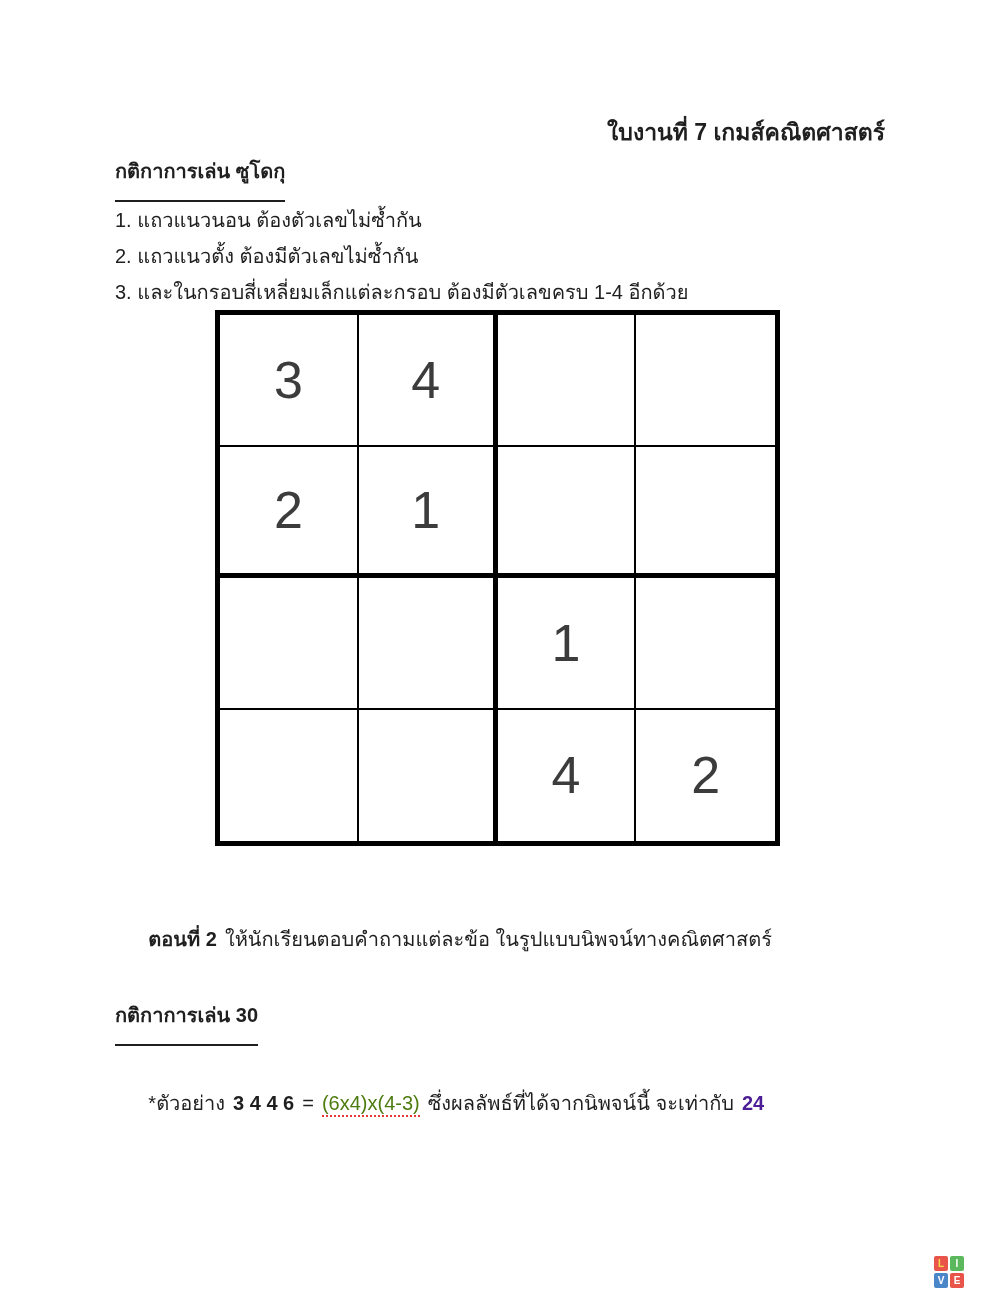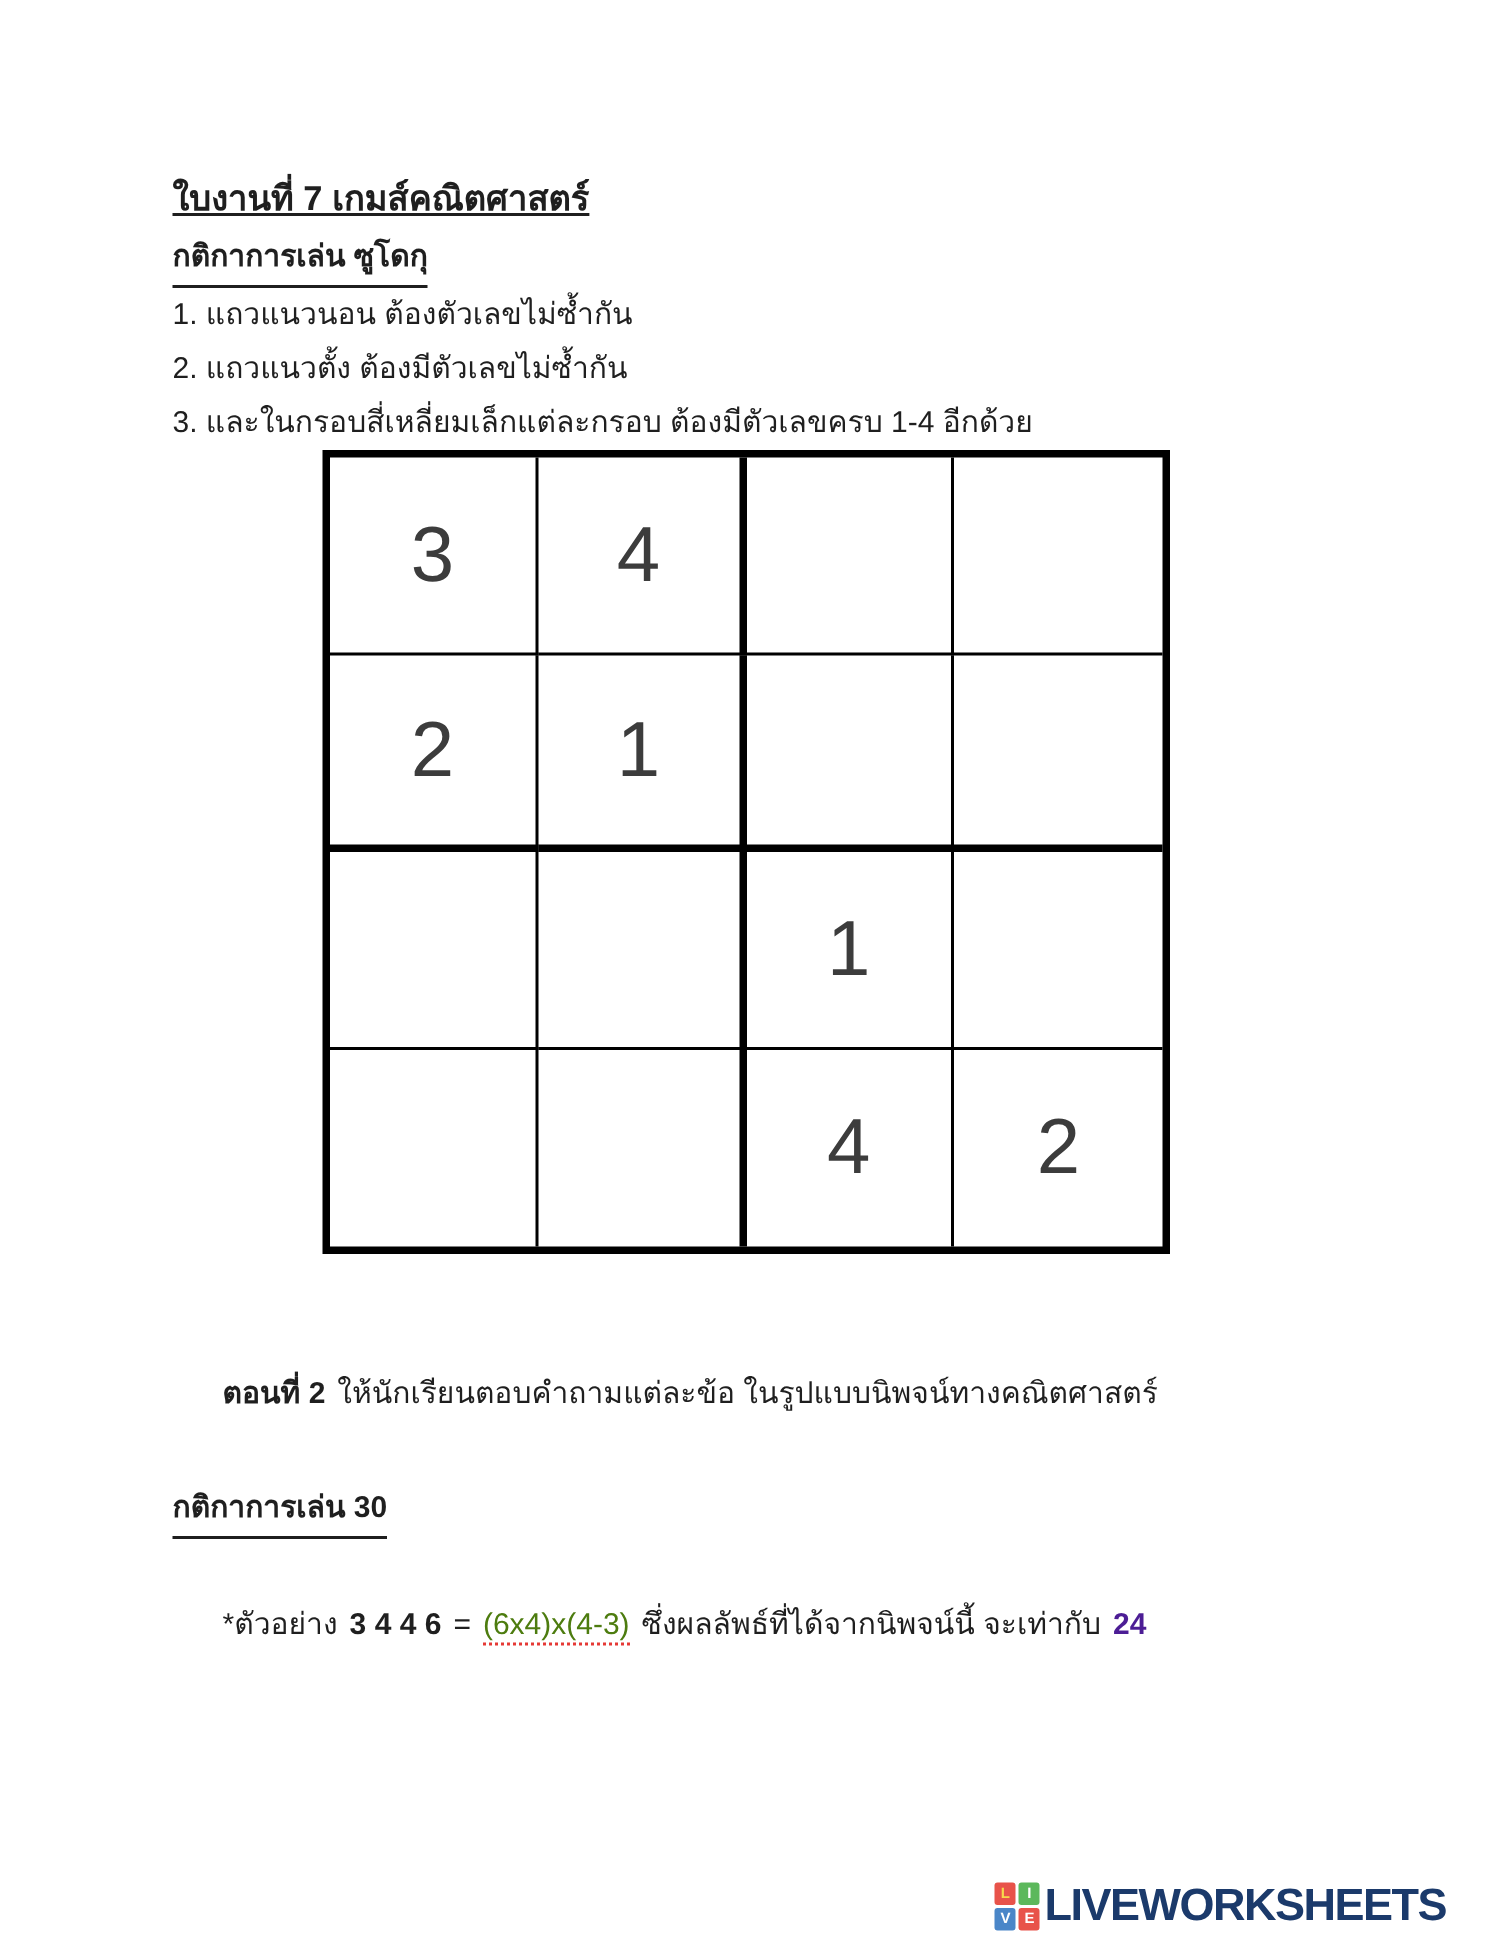--- a/index.html
+++ b/index.html
@@ -9,38 +9,37 @@
     font-family: "Liberation Sans", "DejaVu Sans", sans-serif;
     color: #1f1f1f;
     position: relative;
     overflow: hidden;
   }
   .page { position: absolute; inset: 0; padding: 0 115px; }
 
   .title {
     margin-top: 112px;
     line-height: 40px;
-    text-align: left;
+    text-align: right;
     font-size: 23px;
     font-weight: bold;
-    text-decoration: underline;
   }
 
   .line { font-size: 20px; line-height: 38px; white-space: pre-wrap; }
   .line-sm { line-height: 36px; }
   .bold { font-weight: bold; margin-top: 42px; }
 
   .section-label { font-weight: bold; margin-right: 8px; }
   .rules-heading {
     font-size: 20px; line-height: 38px; font-weight: bold;
   }
   .rules-heading .u {
     display: inline-block;
     border-bottom: 2px solid #1f1f1f;
-    padding-bottom: 0;
+    padding-bottom: 10px;
     text-align: center;
   }
 
   
   .sudoku {
     margin-left: 100px;
     margin-top: 0px;
     width: 565px; height: 536px;
     border: 5px solid #000;
     display: grid;
@@ -147,16 +146,15 @@
 
   </div>
 
   <div class="lw-logo">
     <div class="lw-tiles">
       <div class="lw-tile t0" style="background: rgb(232, 83, 74);">L</div>
       <div class="lw-tile" style="background: rgb(92, 184, 92);">I</div>
       <div class="lw-tile" style="background: rgb(74, 134, 200);">V</div>
       <div class="lw-tile" style="background: rgb(232, 83, 74);">E</div>
     </div>
-    <div class="lw-text">LIVEWORKSHEETS</div>
   </div>
 
 </div>
 
 </body></html>

